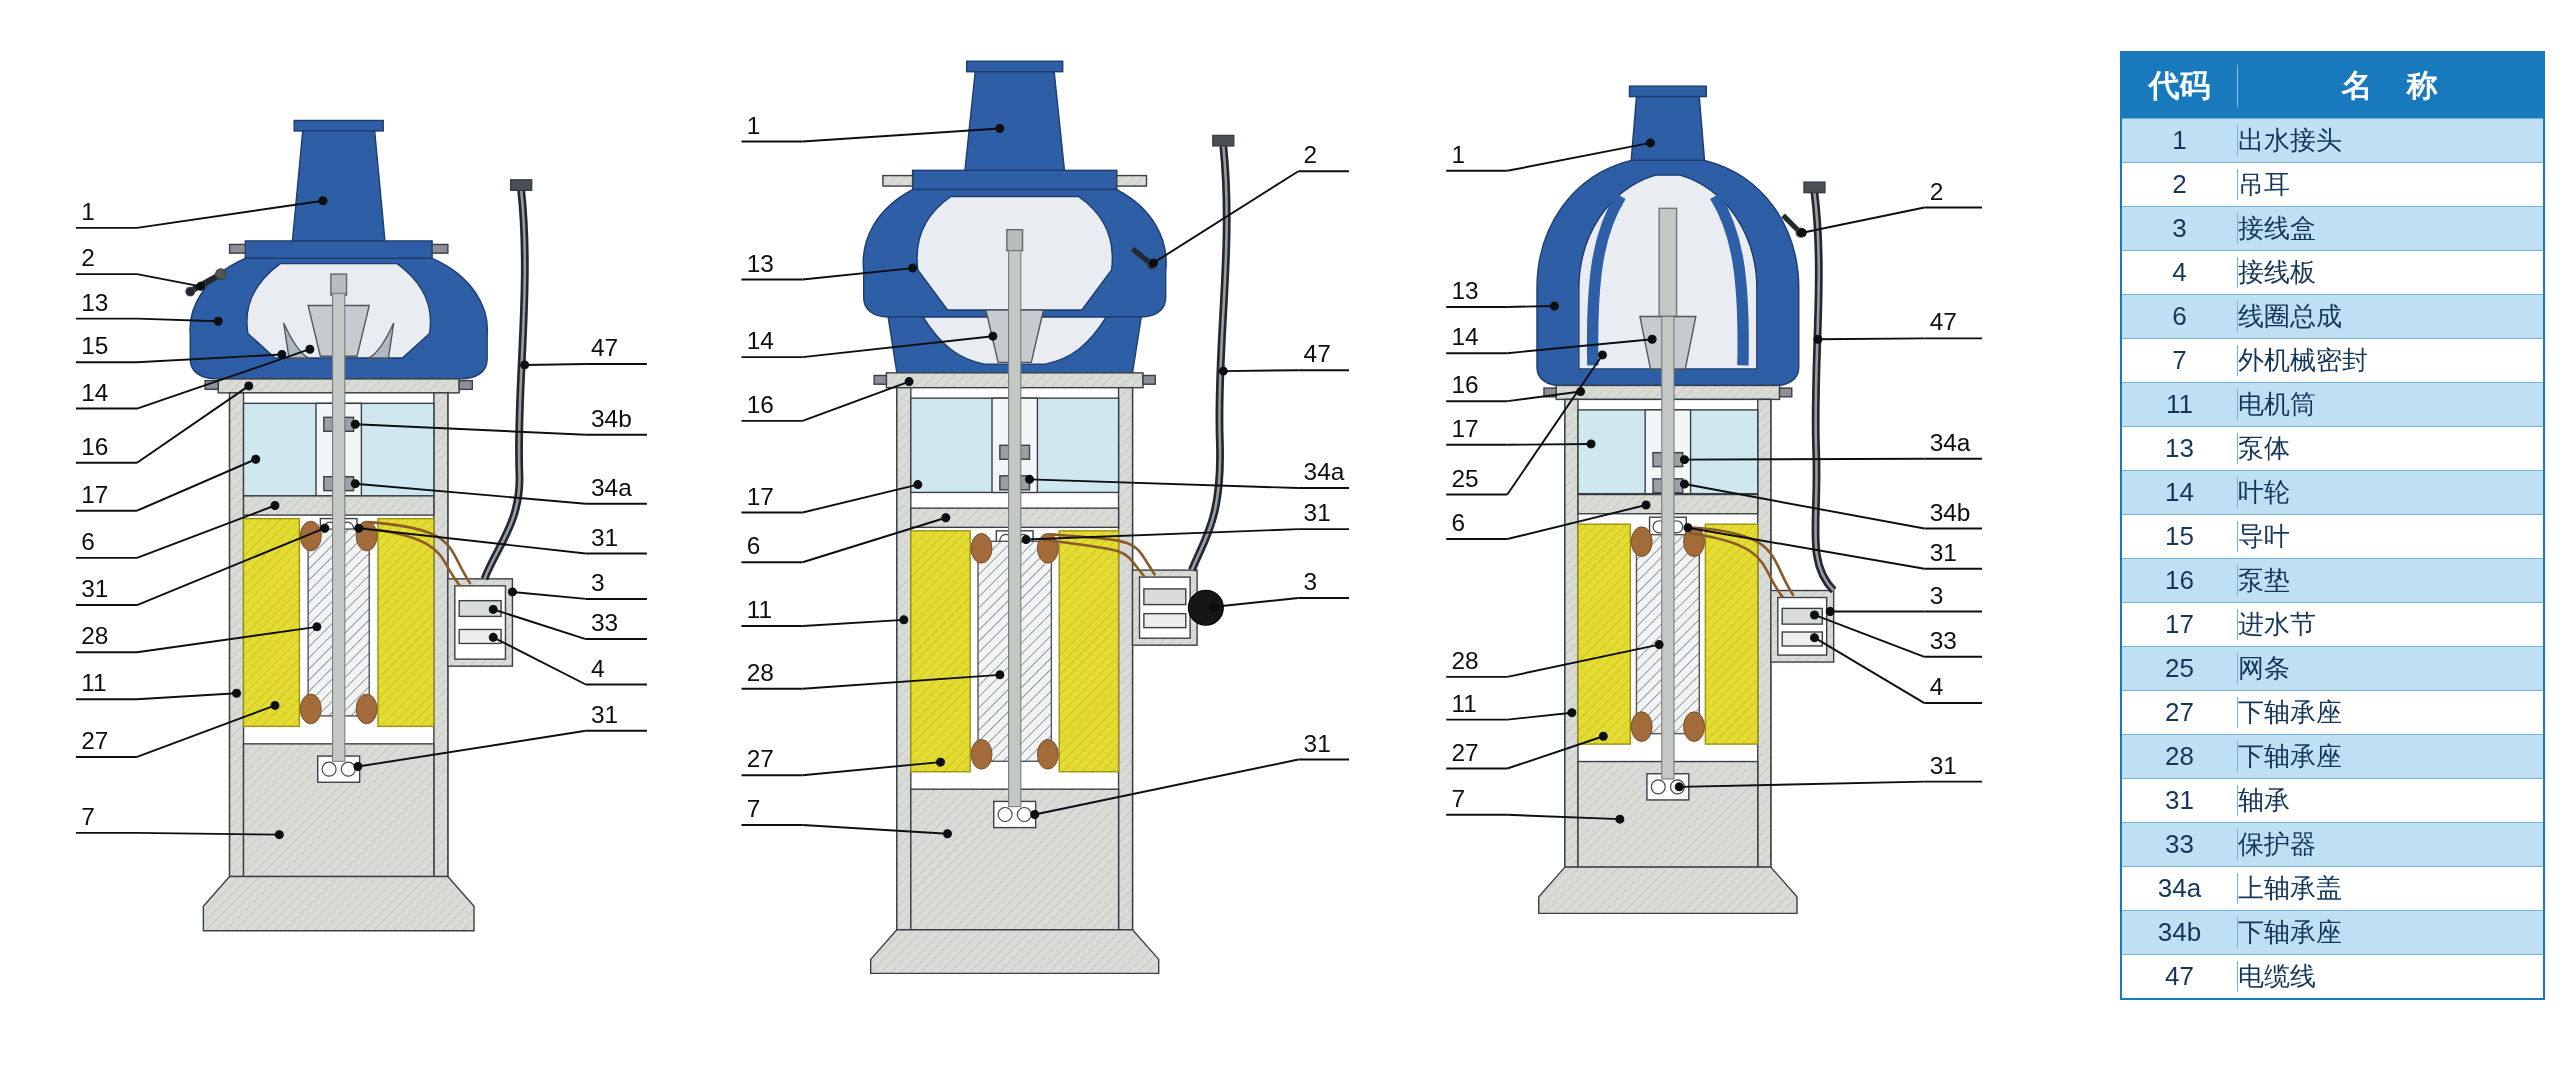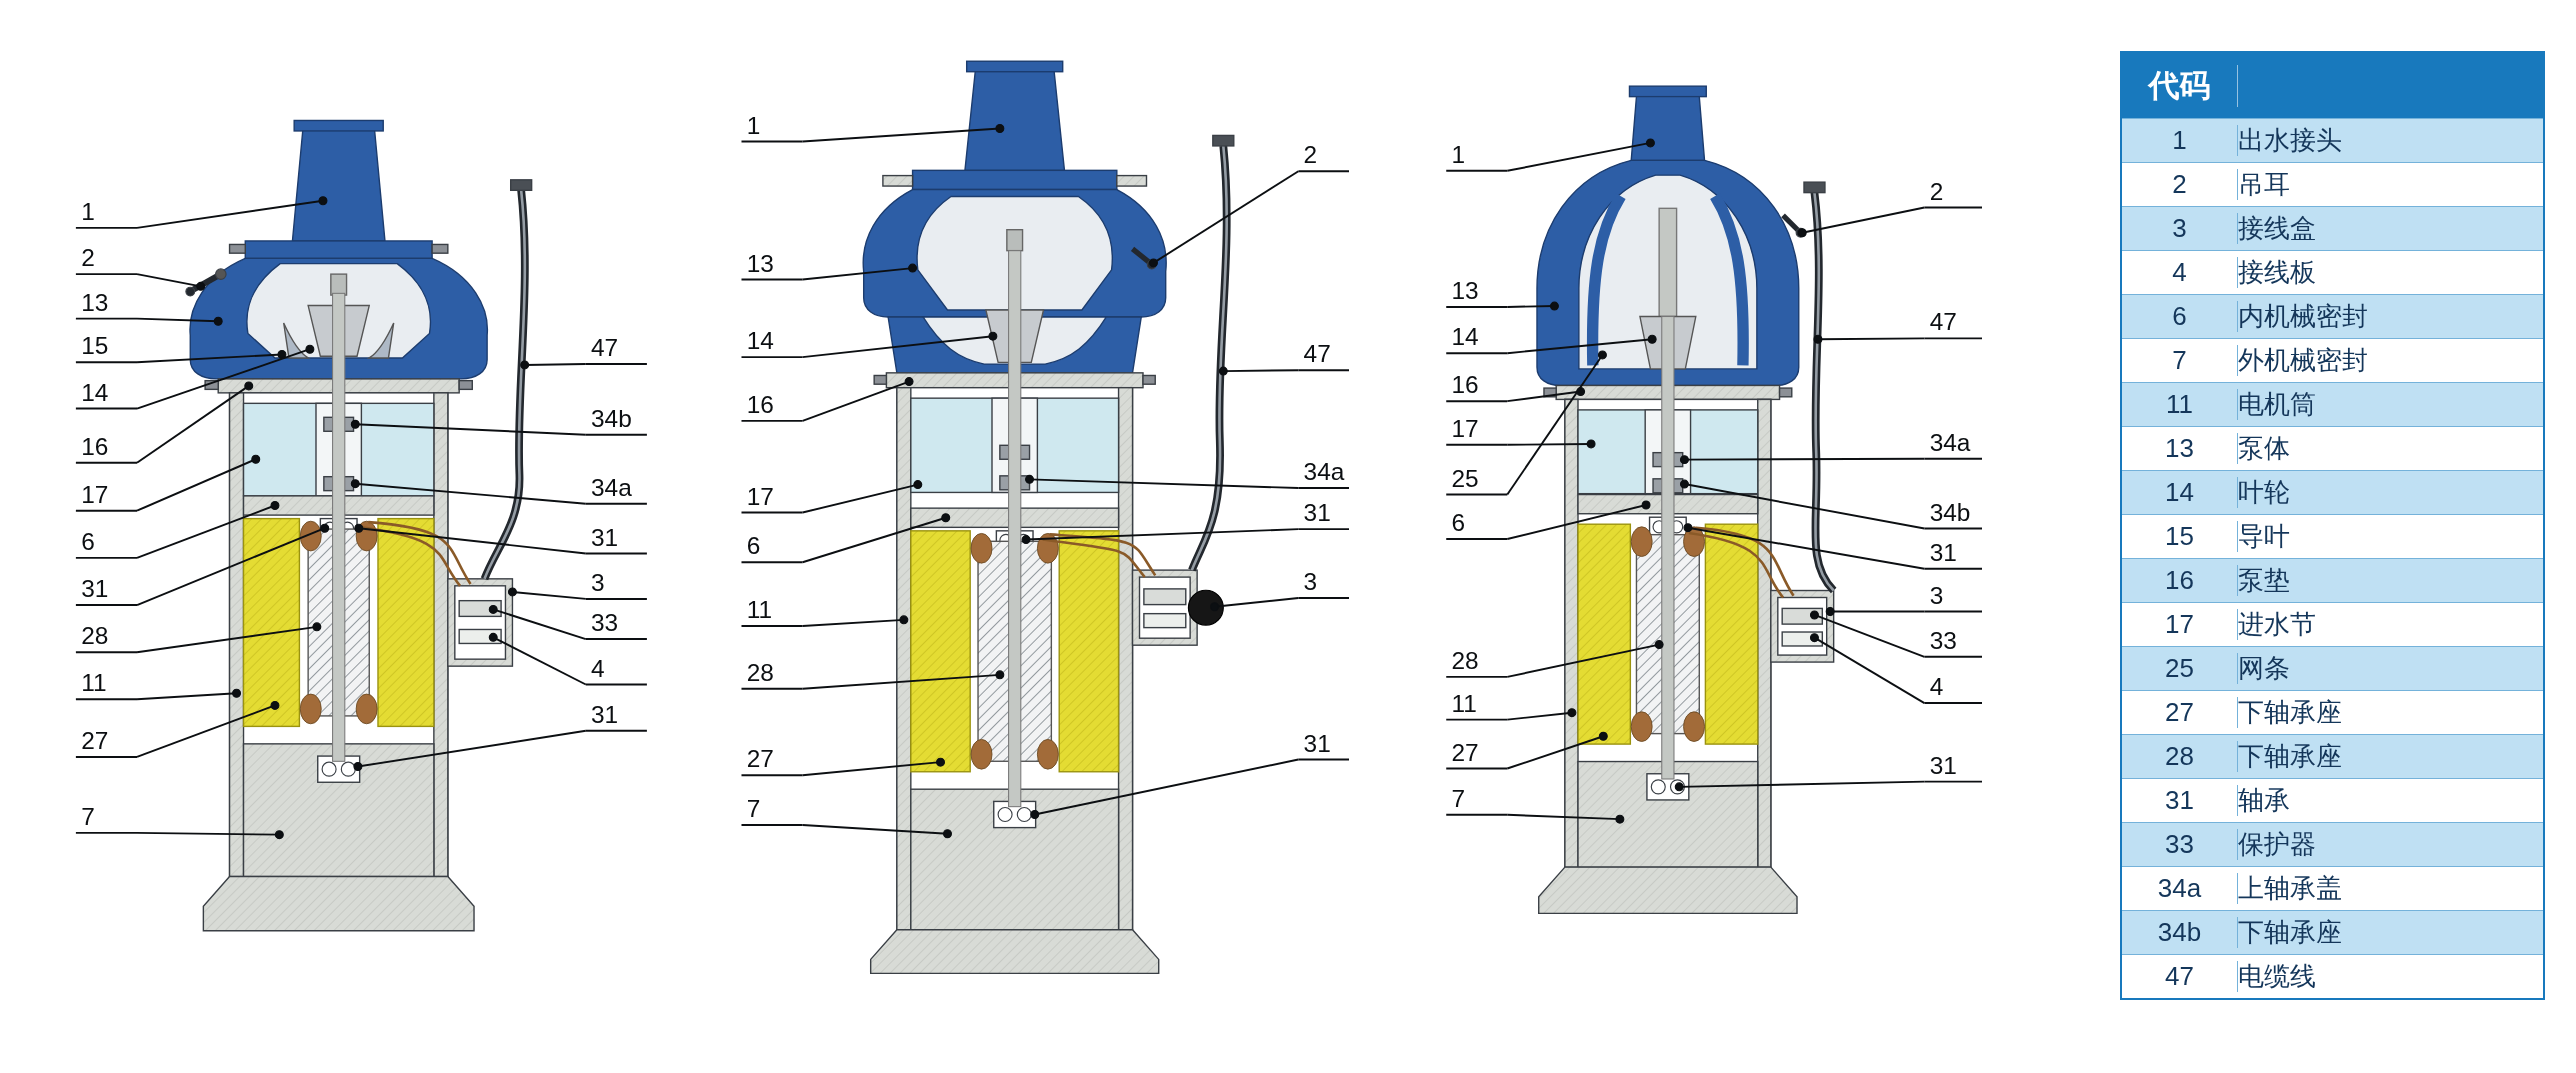--- a/index.html
+++ b/index.html
@@ -413,41 +413,42 @@
       <circle cx="428" cy="642" r="4.5" fill="#0c0f12" stroke="#0c0f12" stroke-width="1.3"></circle>
       <text x="560" y="798" font-size="28" fill="#0c0f12" font-family="&quot;Liberation Sans&quot;,&quot;DejaVu Sans&quot;,sans-serif">31</text>
       <line x1="554" y1="807" x2="624" y2="807" stroke="#0c0f12" stroke-width="2.2"></line>
       <line x1="554" y1="807" x2="273" y2="813" stroke="#0c0f12" stroke-width="2.2"></line>
       <circle cx="273" cy="813" r="4.5" fill="#0c0f12" stroke="#0c0f12" stroke-width="1.3"></circle>
     </svg>
 
   <div id="parts-table">
     <div class="thead">
       <div class="th code">代码</div>
+      <div class="th name">名　称</div>
     </div>
     <div id="table-body">
         <div class="tr alt">
           <div class="td code">1</div>
           <div class="td name">出水接头</div>
         </div>
         <div class="tr">
           <div class="td code">2</div>
           <div class="td name">吊耳</div>
         </div>
         <div class="tr alt">
           <div class="td code">3</div>
           <div class="td name">接线盒</div>
         </div>
         <div class="tr">
           <div class="td code">4</div>
           <div class="td name">接线板</div>
         </div>
         <div class="tr alt">
           <div class="td code">6</div>
-          <div class="td name">内机械密封</div>
+          <div class="td name">线圈总成</div>
         </div>
         <div class="tr">
           <div class="td code">7</div>
           <div class="td name">外机械密封</div>
         </div>
         <div class="tr alt">
           <div class="td code">11</div>
           <div class="td name">电机筒</div>
         </div>
         <div class="tr">

